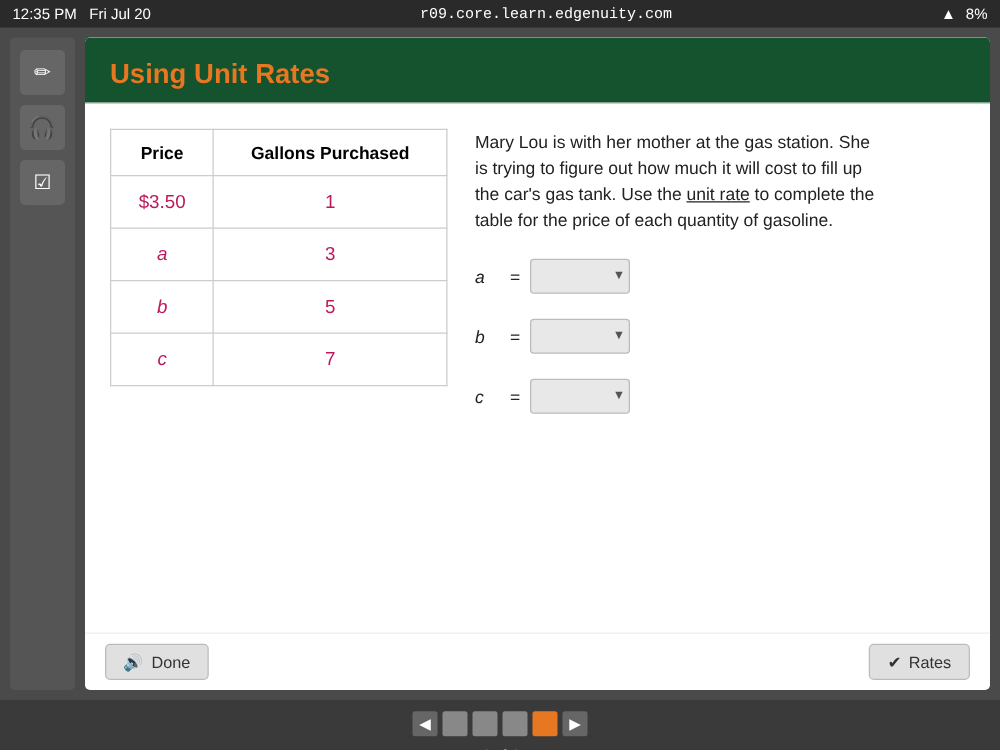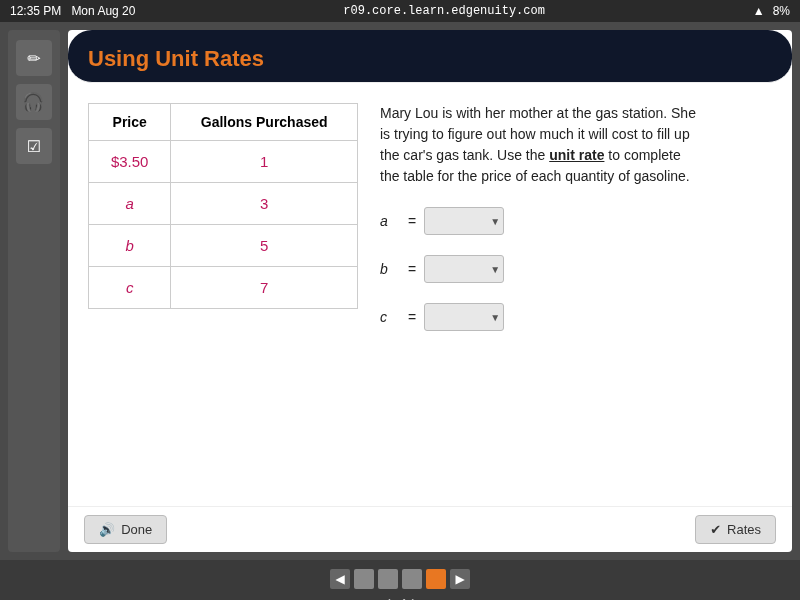--- a/index.html
+++ b/index.html
@@ -63,24 +63,23 @@
     .content-panel {
       flex: 1;
       background: white;
       border-radius: 4px;
       display: flex;
       flex-direction: column;
       overflow: hidden;
     }
 
     .content-header {
-      background: #0f172a;
+      background: #14532d;
       padding: 16px 20px 10px 20px;
       border-bottom: 1px solid #eee;
-      border-radius: 24px;
     }
 
     .content-title {
       color: #e87722;
       font-size: 22px;
       font-weight: bold;
     }
 
     .content-body {
       flex: 1;
@@ -125,21 +124,21 @@
       gap: 16px;
     }
 
     .problem-text {
       font-size: 14px;
       line-height: 1.5;
       color: #222;
       max-width: 320px;
     }
     .problem-text strong {
-      font-weight: bold;
+      font-weight: normal;
       text-decoration: underline;
       text-align: right;
     }
 
     .answer-row {
       display: flex;
       align-items: center;
       gap: 8px;
       margin-top: 4px;
     }
@@ -247,21 +246,21 @@
       font-size: 13px;
       color: #333;
     }
   </style>
 </head>
 <body>
 
 <div class="status-bar">
   <div class="status-left">
     <span>12:35 PM</span>
-    <span>Mon Aug 20</span>
+    <span>Fri Jul 20</span>
   </div>
   <div style="color:white;font-size:12px; display:flex; align-items:center; gap:4px;font-family:Liberation Mono, monospace;">r09.core.learn.edgenuity.com</div>
   <div class="status-right">
     <span>▲</span>
     <span>8%</span>
   </div>
 </div>
 
 <div class="main-area">
 

